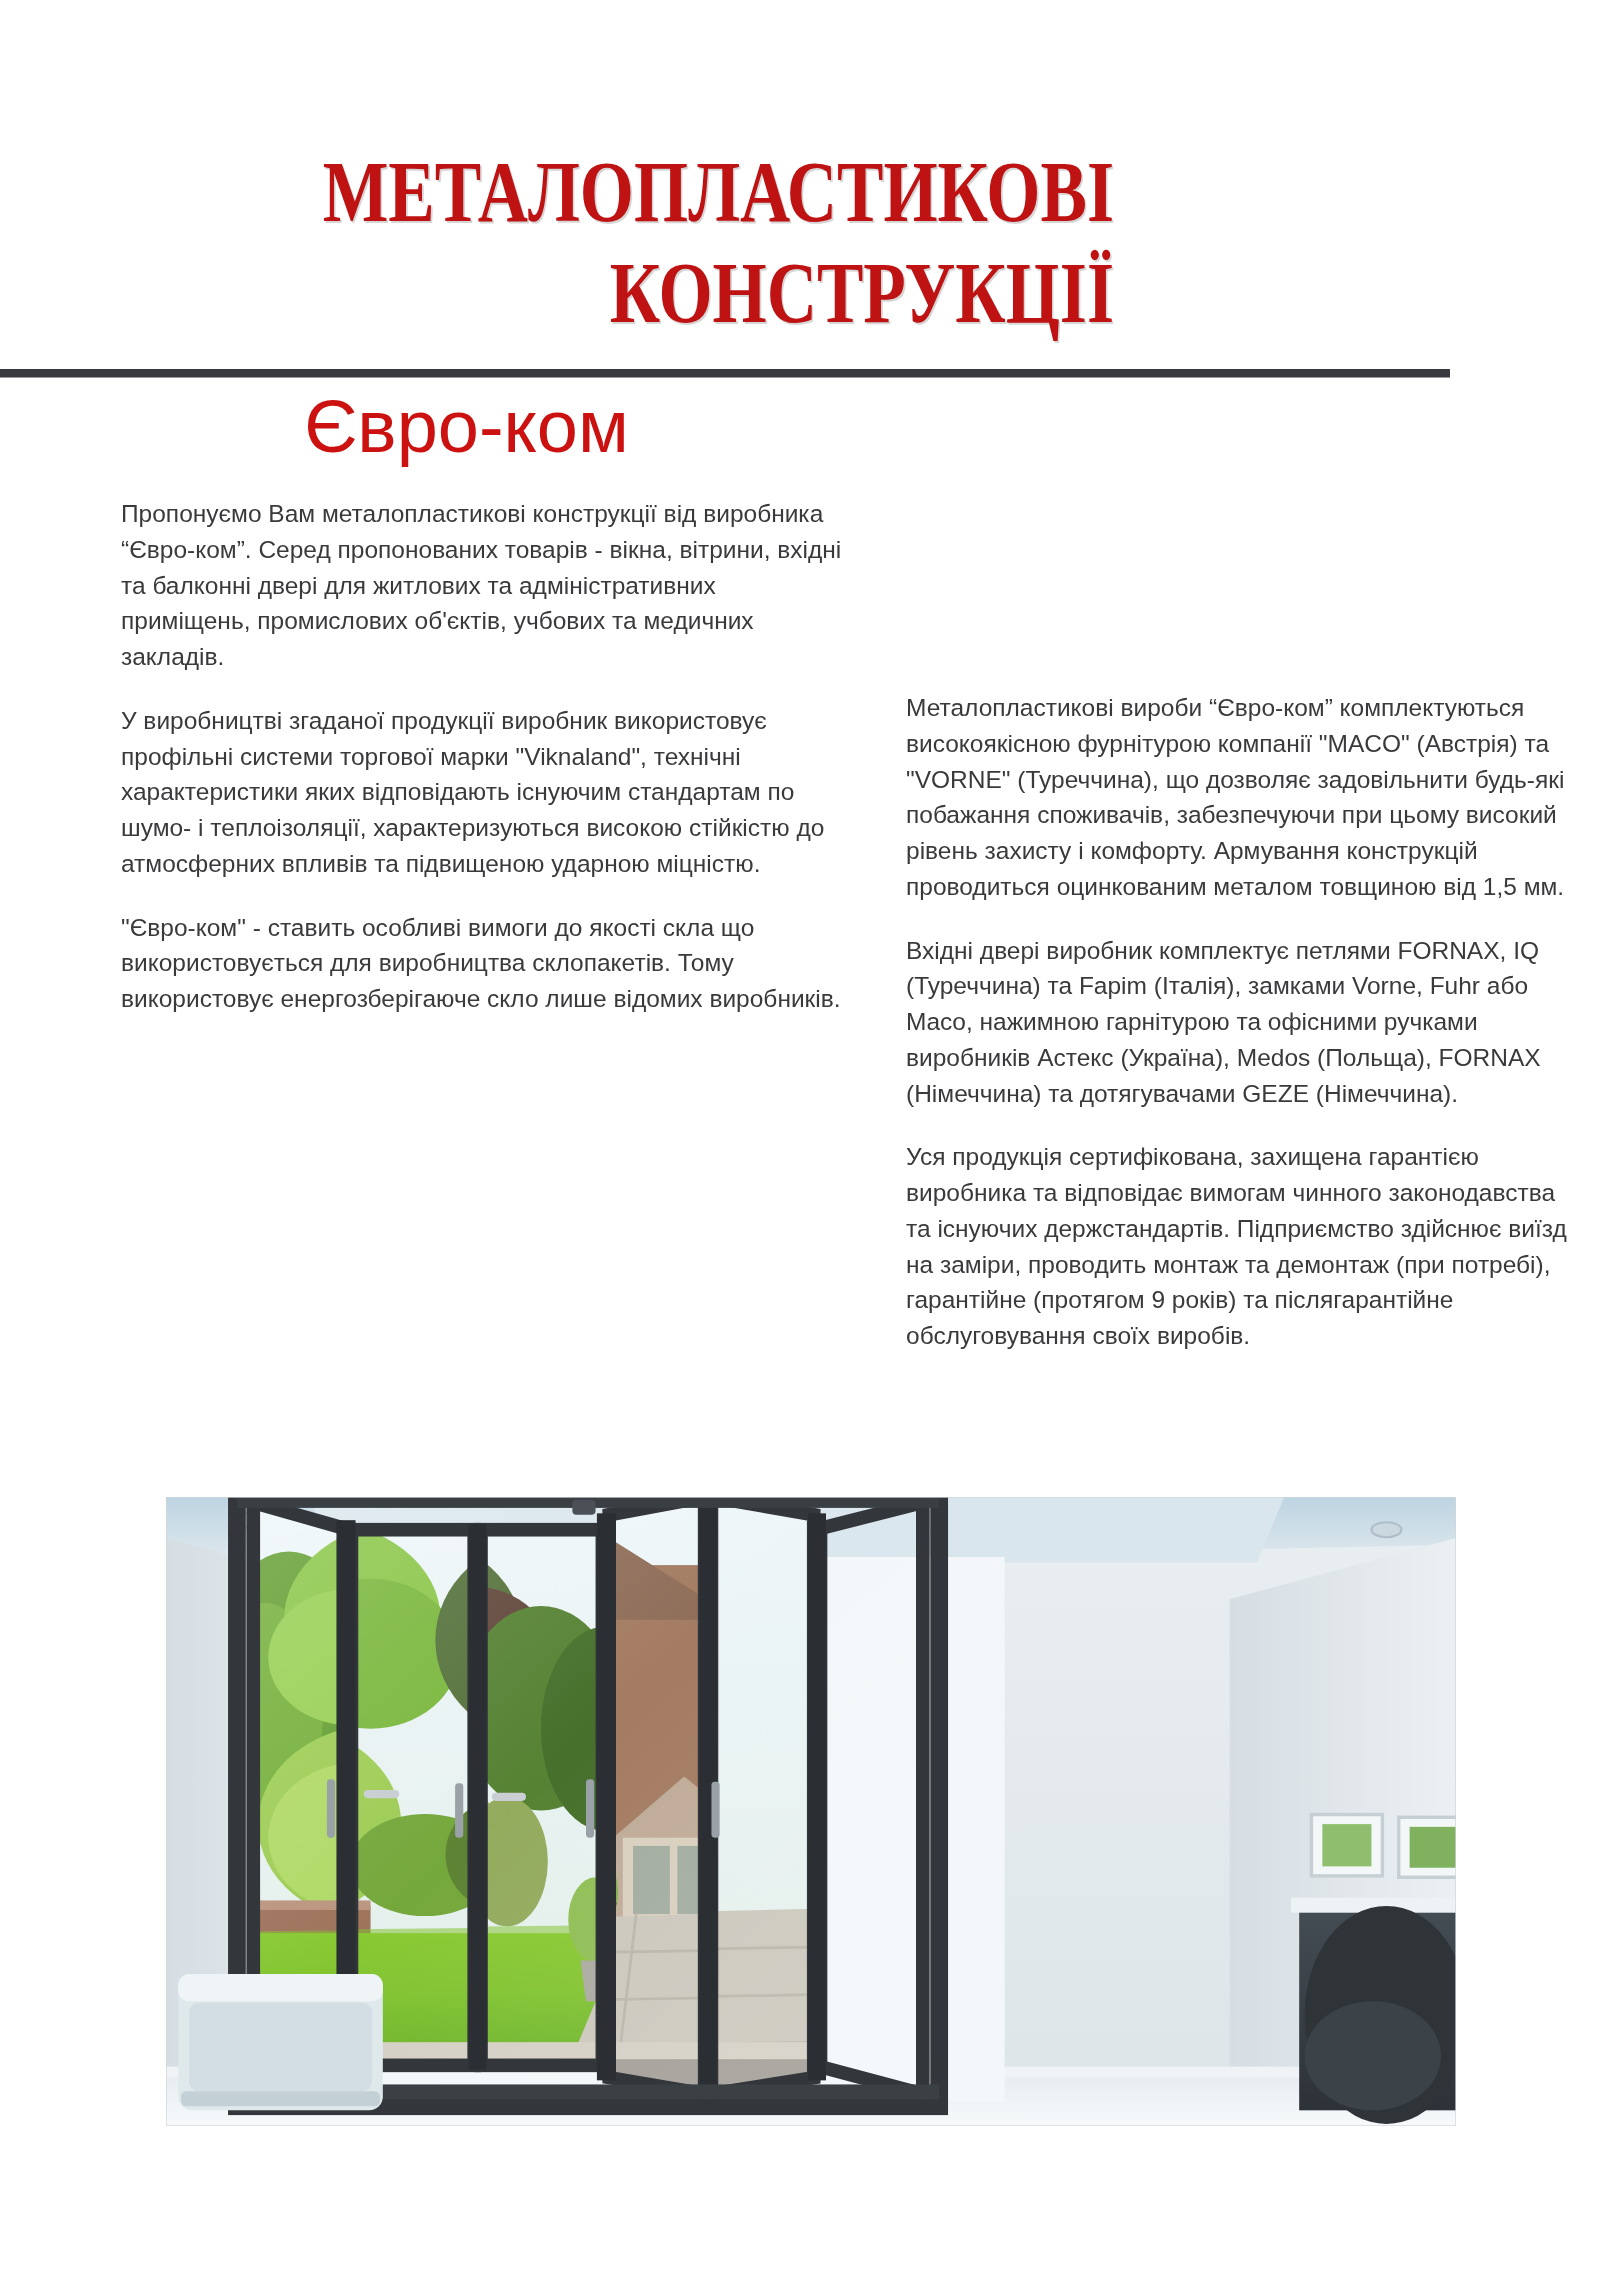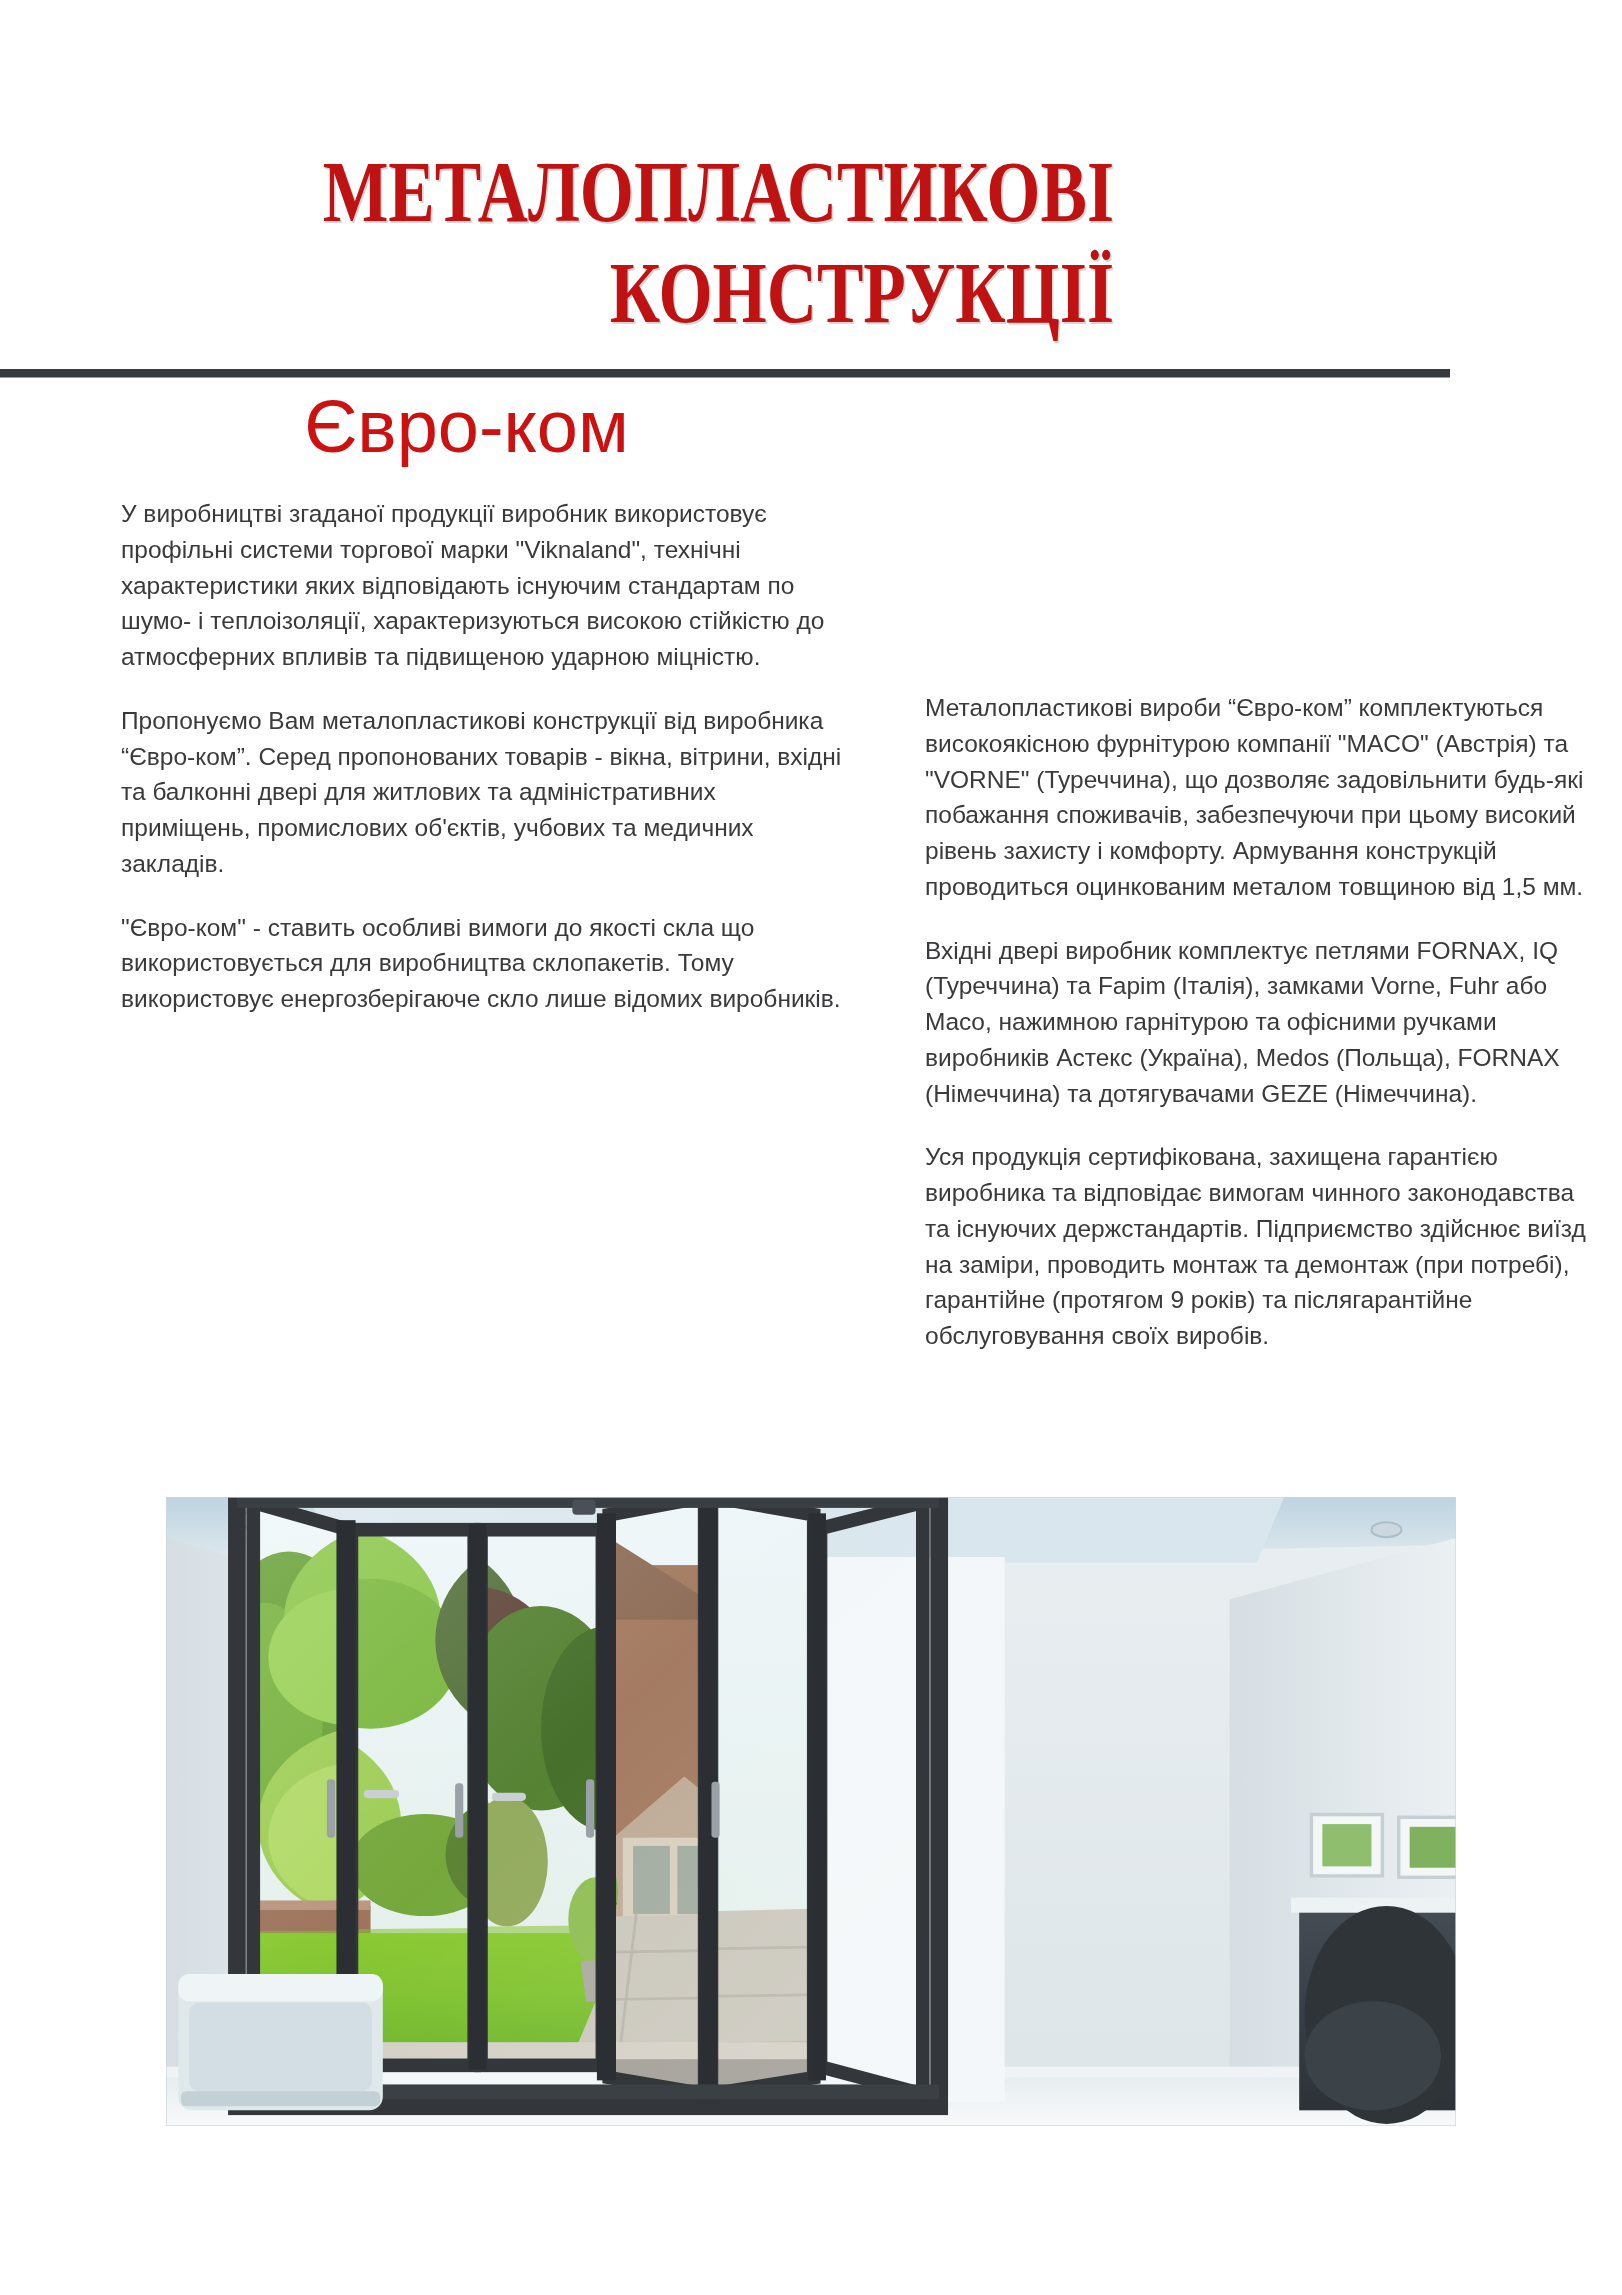--- a/index.html
+++ b/index.html
@@ -77,21 +77,20 @@
   }
   .col-left {
     left: 121px;
     top: 496px;
     width: 722px;
   }
   .col-right {
     left: 906px;
     top: 690px;
     width: 662px;
-    margin-left: 19px;
   }
   .col p {
     margin: 0 0 28px 0;
   }
   .col p:last-child {
     margin-bottom: 0;
   }
 
   
   .photo-frame {
@@ -117,22 +116,22 @@
 
   <div class="doc-title">МЕТАЛОПЛАСТИКОВІ
 КОНСТРУКЦІЇ</div>
 
   <div class="title-rule"></div>
 
   <div class="brand-name">Євро-ком</div>
 </div>
 
 <div class="col col-left">
+  <p>Пропонуємо Вам металопластикові конструкції від виробника “Євро-ком”. Серед пропонованих товарів - вікна, вітрини, вхідні та балконні двері для житлових та адміністративних приміщень, промислових об'єктів, учбових та медичних закладів.</p>
   <p>У виробництві згаданої продукції виробник використовує профільні системи торгової марки "Viknaland", технічні характеристики яких відповідають існуючим стандартам по шумо- і теплоізоляції, характеризуються високою стійкістю до атмосферних впливів та підвищеною ударною міцністю.</p>
-  <p>Пропонуємо Вам металопластикові конструкції від виробника “Євро-ком”. Серед пропонованих товарів - вікна, вітрини, вхідні та балконні двері для житлових та адміністративних приміщень, промислових об'єктів, учбових та медичних закладів.</p>
   <p>"Євро-ком" - ставить особливі вимоги до якості скла що використовується для виробництва склопакетів. Тому використовує енергозберігаюче скло лише відомих виробників.</p>
 </div>
 
 <div class="col col-right">
   <p>Металопластикові вироби “Євро-ком” комплектуються високоякісною фурнітурою компанії "MACO" (Австрія) та "VORNE" (Туреччина), що дозволяє задовільнити будь-які побажання споживачів, забезпечуючи при цьому високий рівень захисту і комфорту. Армування конструкцій проводиться оцинкованим металом товщиною від 1,5 мм.</p>
   <p>Вхідні двері виробник комплектує петлями FORNAX, IQ (Туреччина) та Fapim (Італія), замками Vorne, Fuhr або Maco, нажимною гарнітурою та офісними ручками виробників Астекс (Україна), Medos (Польща), FORNAX (Німеччина) та дотягувачами GEZE (Німеччина).</p>
   <p>Уся продукція сертифікована, захищена гарантією виробника та відповідає вимогам чинного законодавства та існуючих держстандартів. Підприємство здійснює виїзд на заміри, проводить монтаж та демонтаж (при потребі), гарантійне (протягом 9 років) та післягарантійне обслуговування своїх виробів.</p>
 </div>
 
 <div class="photo-frame">

